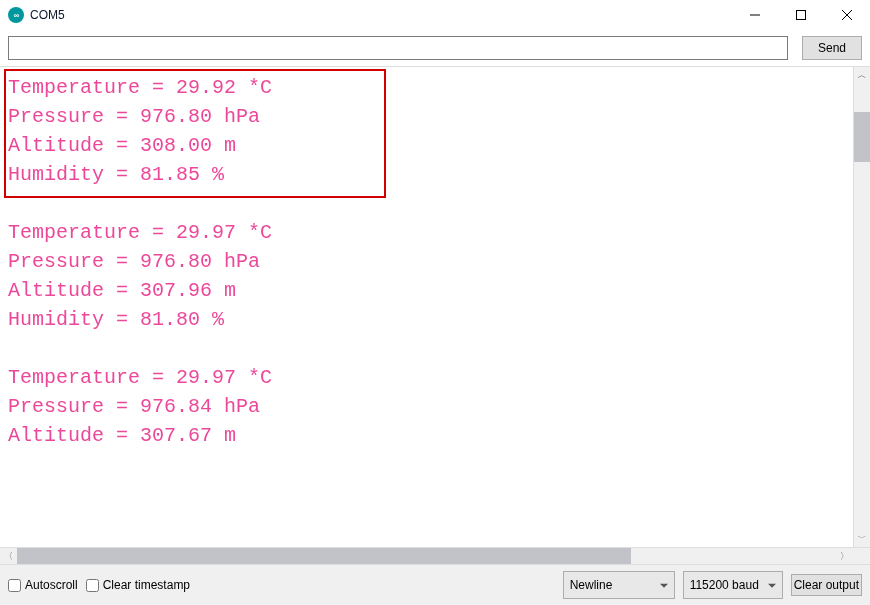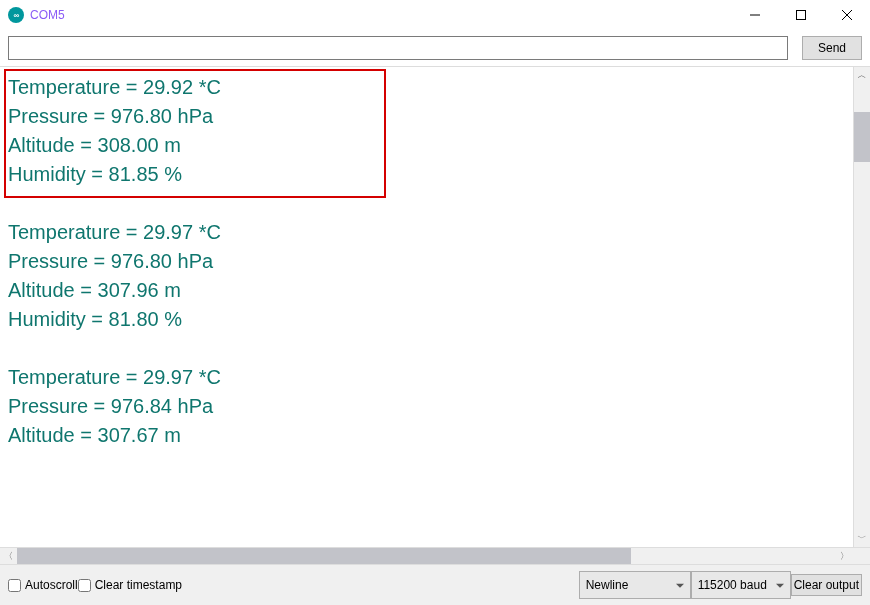--- a/index.html
+++ b/index.html
@@ -36,21 +36,21 @@
       flex-shrink: 0;
     }
     .titlebar-icon-inner {
       color: #fff;
       font-size: 8px;
       font-weight: bold;
       letter-spacing: -0.5px;
     }
     .titlebar-text {
       font-size: 12px;
-      color: #8b5cf6;
+      color: #0f172a;
       flex: 1;
     }
     .win-controls {
       display: flex;
       height: 100%;
     }
     .win-btn {
       width: 46px;
       height: 30px;
       display: flex;
@@ -89,24 +89,24 @@
     .output-area {
       flex: 1;
       position: relative;
       display: flex;
       overflow: hidden;
       border-top: 1px solid #ddd;
     }
     .output-content {
       flex: 1;
       padding: 6px 8px;
-      font-family: Liberation Sans, sans-serif;
+      font-family: Liberation Mono, monospace;
       font-size: 20px;
       line-height: 1.45;
-      color: #0f766e;
+      color: #ec4899;
       overflow: hidden;
       position: relative;
     }
     .highlight-box {
       position: absolute;
       border: 2px solid #d40000;
       left: 4px;
       top: 2px;
       width: 382px;
       height: 129px;
@@ -172,20 +172,21 @@
     .hscroll-corner {
       width: 17px;
       background: #f0f0f0;
     }
     .bottom-bar {
       display: flex;
       align-items: center;
       padding: 6px 8px;
       background: #f0f0f0;
       border-top: 1px solid #ddd;
+      gap: 8px;
       font-size: 12px;
     }
     .checkbox-wrap {
       display: flex;
       align-items: center;
       gap: 4px;
     }
     .checkbox-wrap input[type="checkbox"] {
       width: 13px;
       height: 13px;

